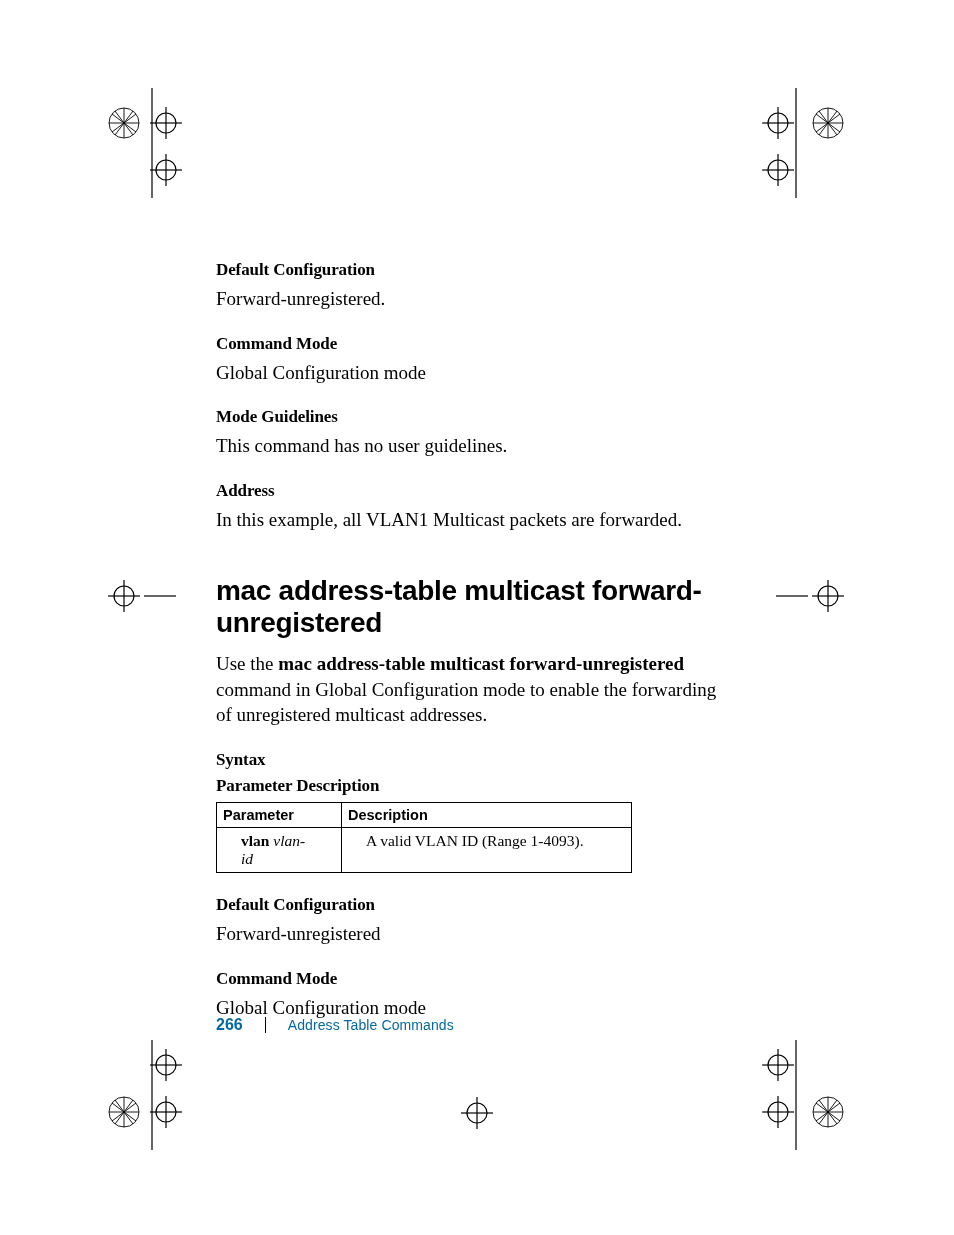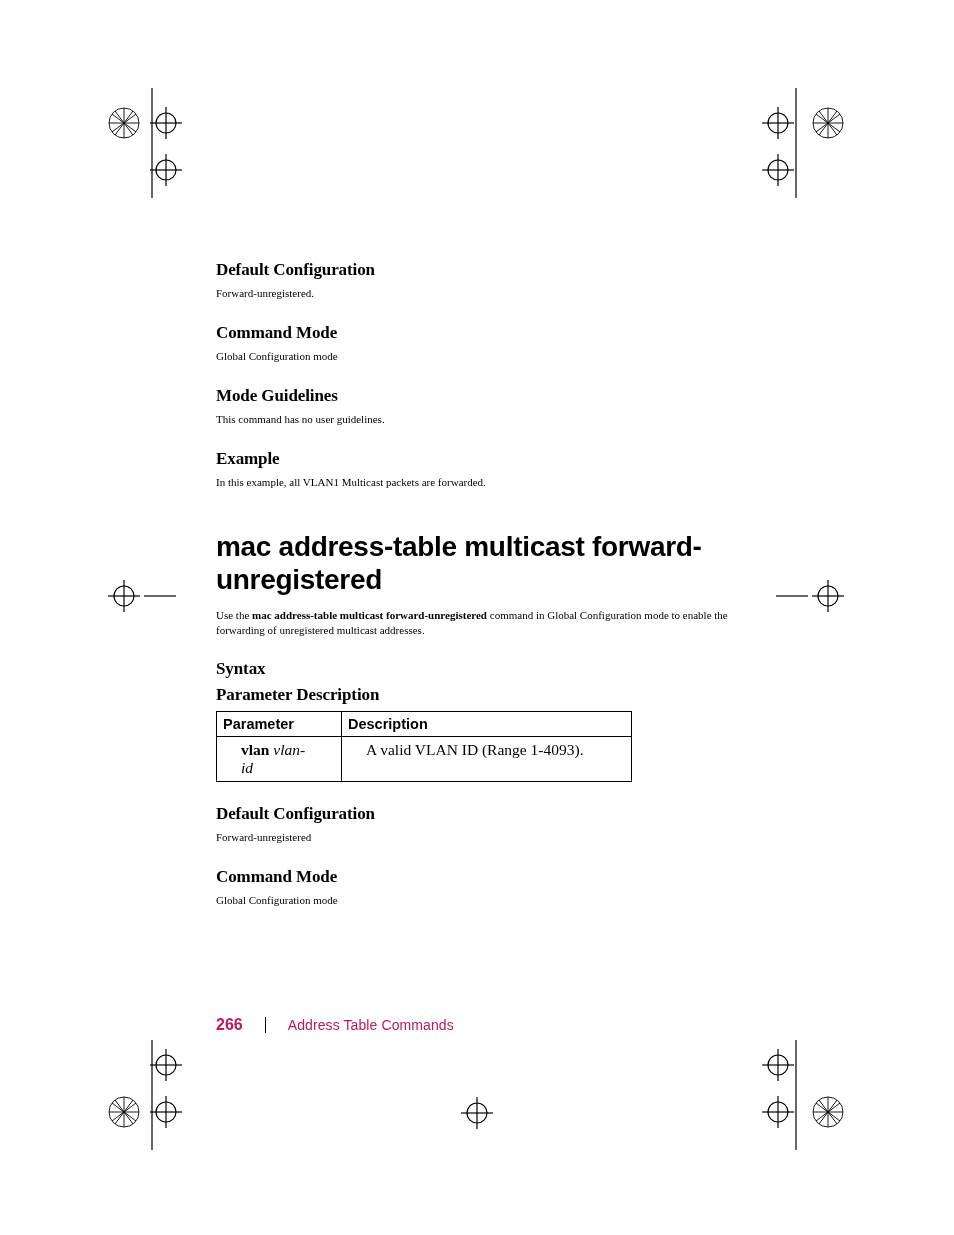--- a/index.html
+++ b/index.html
@@ -22,21 +22,21 @@
   .sans-bold {
     font-family: Liberation Serif, serif;
     font-weight: 700;
   }
   .h3 {
     font-size: 17px;
     margin: 0 0 6px 0;
     letter-spacing: -0.1px;
   }
   .body {
-    font-size: 11px;
+    font-size: 19px;
     line-height: 1.35;
     margin: 0 0 22px 0;
   }
   .h1 {
     font-family: "Helvetica Neue", Helvetica, Arial, sans-serif;
     font-weight: 700;
     font-size: 28px;
     line-height: 1.15;
     margin: 42px 0 12px 0;
     letter-spacing: -0.3px;
@@ -72,21 +72,21 @@
     font-size: 15.5px;
     padding: 4px 24px;
   }
   table.param col.c1 { width: 125px; }
   .footer {
     position: absolute;
     left: 216px;
     top: 1016px;
     font-family: "Helvetica Neue", Helvetica, Arial, sans-serif;
     font-size: 14px;
-    color: #be185d;
+    color: #0369a1;
     display: flex;
     align-items: center;
     gap: 22px;
   }
   .footer .pnum { font-weight: 700; font-size: 16px; }
   .footer .sep { width: 1px; height: 16px; background: #000; display: inline-block; }
   .footer .section { font-weight: 400; letter-spacing: 0.1px; }
 
   
   .reg {
@@ -107,21 +107,21 @@
 
   <div class="h3 sans-bold">Default Configuration</div>
   <p class="body">Forward-unregistered.</p>
 
   <div class="h3 sans-bold">Command Mode</div>
   <p class="body">Global Configuration mode</p>
 
   <div class="h3 sans-bold">Mode Guidelines</div>
   <p class="body">This command has no user guidelines.</p>
 
-  <div class="h3 sans-bold">Example</div>
+  <div class="h3 sans-bold">Address</div>
   <p class="body">In this example, all VLAN1 Multicast packets are forwarded.</p>
 
   <div class="h1">mac address-table multicast forward-unregistered</div>
   <p class="body">
     <span>Use the </span><span class="bold-serif">mac address-table multicast forward-unregistered</span><span> command in Global Configuration mode to enable the forwarding of unregistered multicast addresses.</span>
   </p>
 
   <div class="h3 sans-bold">Syntax</div>
 
   <div class="h3 sans-bold">Parameter Description</div>

